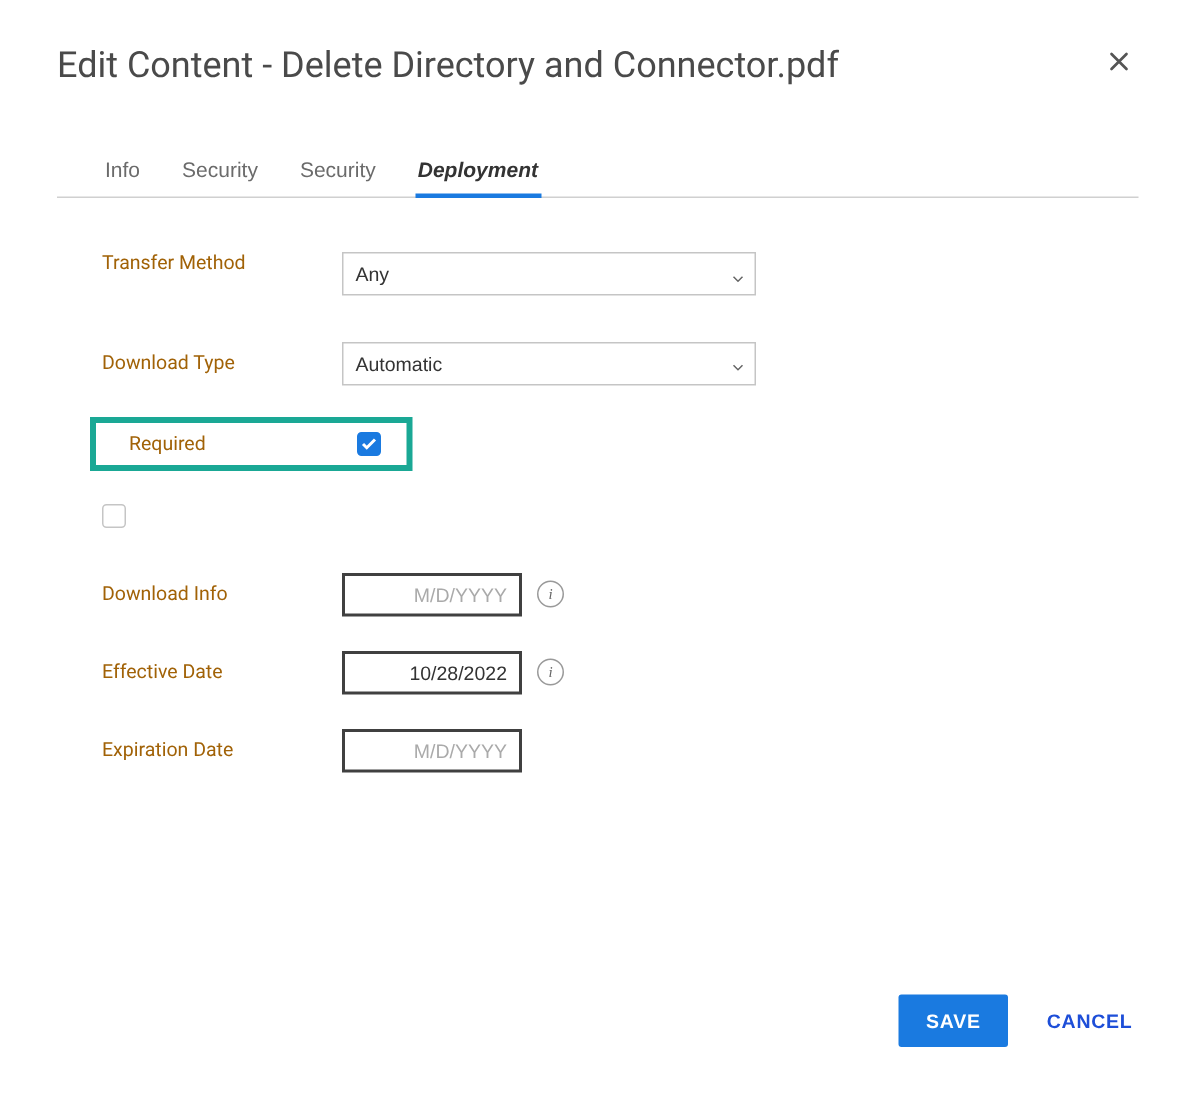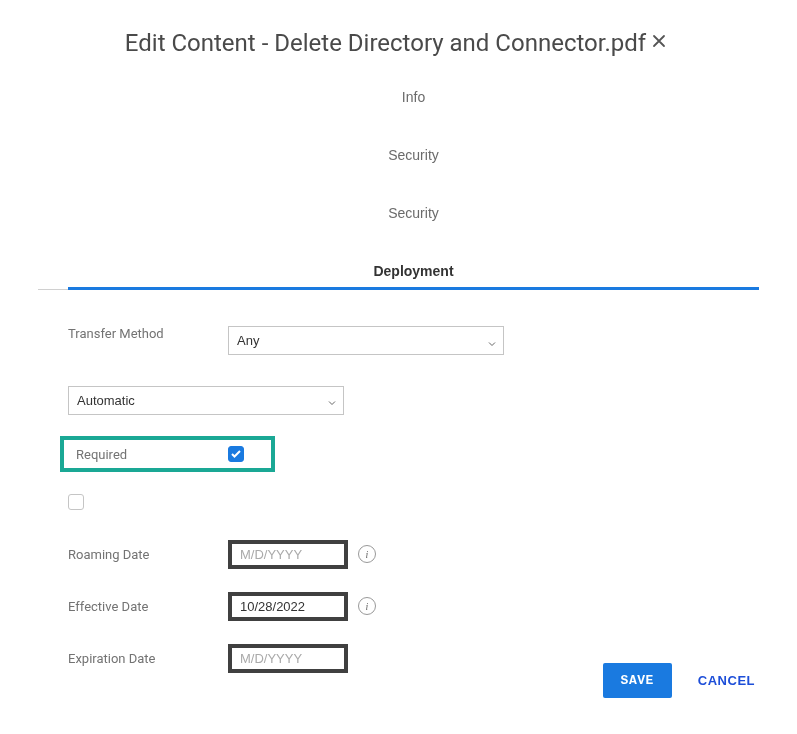--- a/index.html
+++ b/index.html
@@ -9,23 +9,23 @@
       color: #333;
       width: 797px;
       height: 734px;
       position: relative;
     }
     .modal {
       padding: 28px 38px 0 38px;
     }
     .modal-header {
       display: flex;
-      justify-content: center;
-      align-items: center;
-      margin-bottom: 24px;
+      justify-content: space-between;
+      align-items: center;
+      margin-bottom: 40px;
     }
     .modal-title {
       font-size: 24px;
       font-weight: 400;
       color: #4a4a4a;
     }
     .close-btn {
       background: none;
       border: none;
       cursor: pointer;
@@ -33,54 +33,54 @@
       color: #555;
       display: flex;
       align-items: center;
       justify-content: center;
     }
     .tabs {
       display: flex;
       border-bottom: 1px solid #d0d0d0;
       gap: 24px;
       padding-left: 30px;
-      flex-direction: column;
     }
     .tab {
       background: none;
       border: none;
       padding: 8px 2px;
       font-size: 14px;
       color: #6b6b6b;
       cursor: pointer;
       border-bottom: 3px solid transparent;
       margin-bottom: -1px;
     }
     .tab.active {
       color: #333;
       font-weight: 600;
       border-bottom-color: #1a7ae0;
+      font-style: italic;
     }
     .form-content {
       padding: 36px 30px 20px 30px;
     }
     .form-row {
       display: flex;
       align-items: center;
       margin-bottom: 20px;
       min-height: 32px;
     }
     .form-row.tall {
       align-items: flex-start;
       margin-bottom: 26px;
     }
     .form-label {
       width: 160px;
       font-size: 13px;
-      color: #737373;
+      color: #a16207;
       flex-shrink: 0;
     }
     .form-label.multiline {
       line-height: 1.4;
       padding-top: 2px;
     }
     .select-wrap {
       position: relative;
       width: 276px;
     }
@@ -119,44 +119,45 @@
     }
     .checkbox.checked {
       background: #1a7ae0;
       border-color: #1a7ae0;
     }
     .checkbox.checked svg { display: block; }
     .checkbox svg { display: none; }
     .date-input {
       width: 120px;
       height: 29px;
-      border: 4px solid #404040;
+      border: 2px solid #404040;
       padding: 0 8px;
       font-size: 13px;
       color: #333;
+      text-align: right;
     }
     .date-input::placeholder { color: #aaa; }
     .info-icon {
       width: 18px;
       height: 18px;
       border: 1px solid #999;
       border-radius: 50%;
       display: inline-flex;
       align-items: center;
       justify-content: center;
       font-size: 10px;
       font-style: italic;
       font-family: serif;
       color: #666;
       margin-left: 10px;
       cursor: default;
     }
     .highlight-row {
       border: 4px solid #1aa895;
-      padding: 6px 12px;
+      padding: 6px 22px;
       margin-left: -8px;
       margin-bottom: 14px;
       display: flex;
       align-items: center;
       width: 215px;
     }
     .highlight-row .form-label {
       width: 152px;
     }
     .footer {
@@ -170,21 +171,20 @@
     .btn-primary {
       background: #1a7ae0;
       color: #fff;
       border: none;
       padding: 10px 18px;
       font-size: 13px;
       font-weight: 600;
       letter-spacing: 0.5px;
       cursor: pointer;
       border-radius: 2px;
-      font-family: Liberation Mono, monospace;
     }
     .btn-secondary {
       background: none;
       border: none;
       color: #1d4ed8;
       font-size: 13px;
       font-weight: 600;
       letter-spacing: 0.5px;
       cursor: pointer;
       padding: 10px 4px;
@@ -224,20 +224,21 @@
         <span class="select-caret">
           <svg width="8" height="5" viewBox="0 0 8 5">
               <path d="M1 1 L4 4 L7 1" stroke="#666" stroke-width="1" fill="none"></path>
             </svg>
         </span>
       </div>
     </div>
 
 
     <div class="form-row">
+      <label class="form-label">Download Type</label>
       <div class="select-wrap">
         <button class="select-box">
           <span>Automatic</span>
         </button>
         <span class="select-caret">
           <svg width="8" height="5" viewBox="0 0 8 5">
               <path d="M1 1 L4 4 L7 1" stroke="#666" stroke-width="1" fill="none"></path>
             </svg>
         </span>
       </div>
@@ -253,21 +254,21 @@
       </div>
     </div>
 
     <div class="form-row">
       <div class="checkbox">
         
       </div>
     </div>
 
     <div class="form-row">
-      <label class="form-label">Roaming Date</label>
+      <label class="form-label">Download Info</label>
       <input class="date-input" placeholder="M/D/YYYY" style="">
       <span class="info-icon">i</span>
     </div>
 
     <div class="form-row">
       <label class="form-label">Effective Date</label>
       <input class="date-input" placeholder="M/D/YYYY" value="10/28/2022" style="">
       <span class="info-icon">i</span>
     </div>
 

